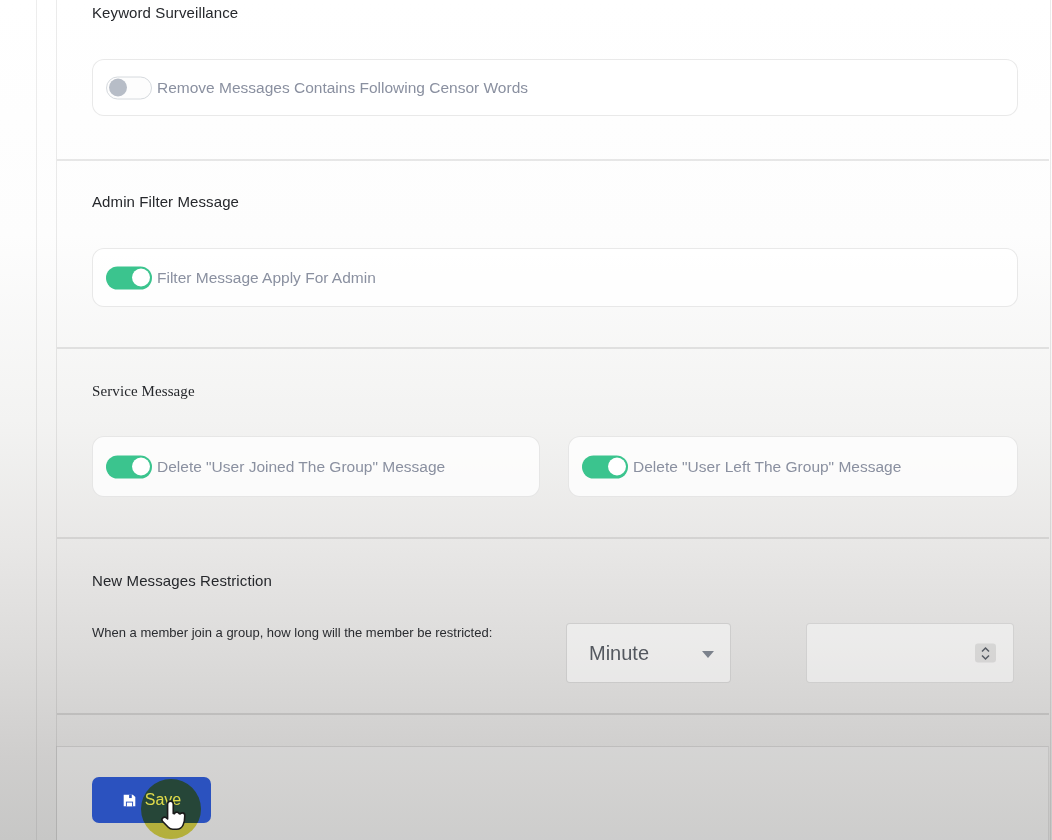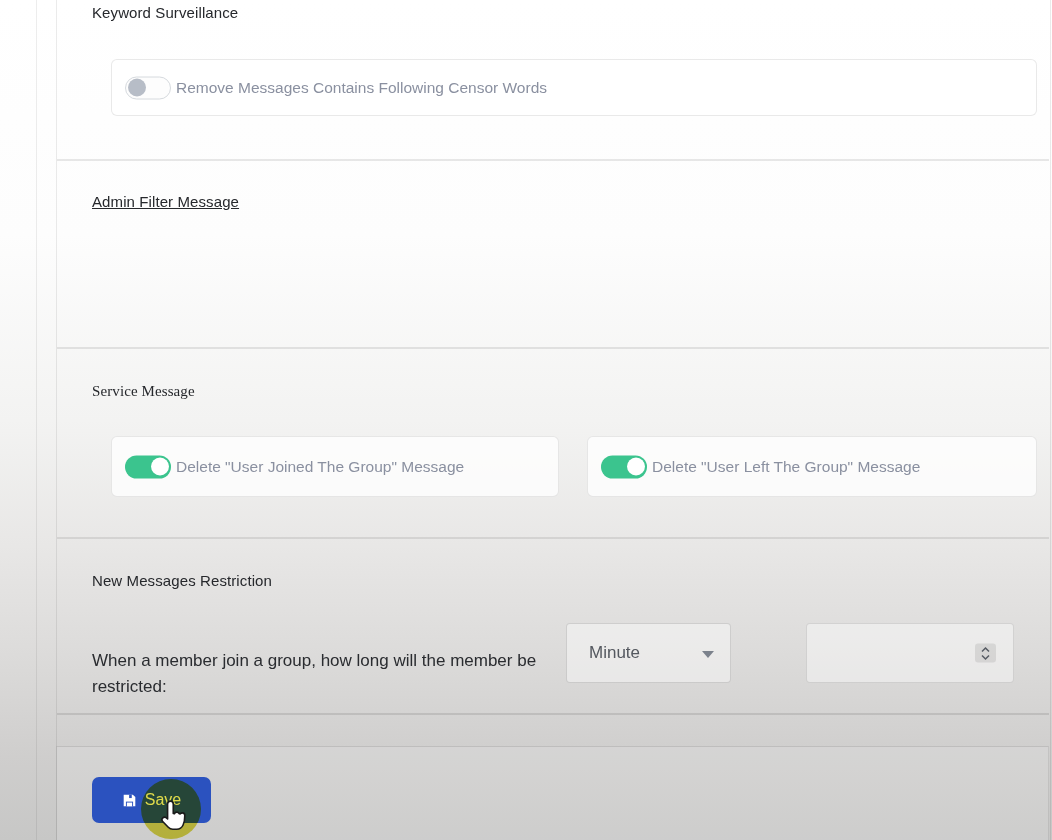--- a/index.html
+++ b/index.html
@@ -6,32 +6,32 @@
   body{font-family:"Liberation Sans",sans-serif;}
   .stage{
     position:relative;width:1052px;height:840px;overflow:hidden;
     background:linear-gradient(180deg,#ffffff 0%,#fdfdfd 28%,#f3f3f2 50%,#e8e7e6 65%,#dcdbda 78%,#cfcecd 90%,#c7c7c6 100%);
   }
   .gutter-line{position:absolute;left:36px;top:0;bottom:0;width:1px;background:rgba(0,0,0,.07);}
   .card-frame{position:absolute;left:56px;top:0;width:993px;height:840px;
     border-left:1px solid rgba(0,0,0,.08);border-right:1px solid rgba(0,0,0,.08);pointer-events:none;}
   .divider{position:absolute;left:57px;width:992px;height:2px;background:rgba(0,0,0,.09);}
   .sec-title{position:absolute;left:92px;font-size:15px;color:#26282c;letter-spacing:.1px;}
-  .opt-box{position:absolute;border:1px solid rgba(0,0,0,.085);border-radius:6px;background:rgba(255,255,255,.78);margin-left:19px;}
+  .opt-box{position:absolute;border:1px solid rgba(0,0,0,.085);border-radius:12px;background:rgba(255,255,255,.78);}
   .toggle{position:absolute;left:13px;top:50%;transform:translateY(-50%);width:46px;height:23px;border-radius:12px;box-sizing:border-box;}
   .toggle .knob{position:absolute;top:2px;width:18px;height:18px;border-radius:50%;}
   .t-off{background:#fdfdfd;border:1px solid #d6dade;}
   .t-off .knob{left:2px;top:1.5px;background:#b7bdc7;}
   .t-on{background:#3bc48e;}
   .t-on .knob{right:2.5px;background:#ffffff;}
   .opt-label{position:absolute;left:64px;top:50%;transform:translateY(-50%);font-size:15.5px;color:#8a90a0;white-space:nowrap;}
-  .para{position:absolute;left:92px;top:620px;width:478px;font-size:17px;line-height:26px;color:#2a2c30;margin-top:28px;}
+  .para{position:absolute;left:92px;top:620px;width:478px;font-size:13px;line-height:26px;color:#2a2c30;}
   .unit-select{position:absolute;left:566px;top:623px;width:165px;height:60px;box-sizing:border-box;
     border:1px solid rgba(0,0,0,.13);border-radius:4px;background:rgba(255,255,255,.42);cursor:pointer;}
-  .unit-select .sel-text{position:absolute;left:22px;top:50%;transform:translateY(-50%);font-size:17px;color:#54585f;}
+  .unit-select .sel-text{position:absolute;left:22px;top:50%;transform:translateY(-50%);font-size:20px;color:#54585f;}
   .caret-down{position:absolute;right:16px;top:50%;margin-top:-2px;width:0;height:0;
     border-left:6px solid transparent;border-right:6px solid transparent;border-top:7px solid #7c828c;}
   .num-box{position:absolute;left:806px;top:623px;width:208px;height:60px;box-sizing:border-box;
     border:1px solid rgba(0,0,0,.11);border-radius:4px;background:rgba(255,255,255,.42);}
   .num-box input{position:absolute;left:24px;top:0;width:130px;height:100%;border:none;background:transparent;
     font-family:"Liberation Sans",sans-serif;font-size:16.5px;color:#54585f;outline:none;padding:0;}
   .spinner{position:absolute;right:17px;top:50%;transform:translateY(-50%);width:21px;height:19px;
     background:rgba(0,0,0,.085);border-radius:3px;display:flex;align-items:center;justify-content:center;cursor:pointer;}
   .bottom-rule{position:absolute;left:57px;top:713px;width:992px;height:2px;background:rgba(0,0,0,.1);}
   .save-card{position:absolute;left:56px;top:746px;width:993px;height:94px;box-sizing:border-box;
@@ -54,21 +54,27 @@
 
   <div class="sec-title" style="top:4px;">Keyword Surveillance</div>
   <div class="opt-box" style="left:92px;top:59px;width:924px;height:55px;">
     <div class="toggle t-off">
       <div class="knob"></div>
     </div>
     <div class="opt-label">Remove Messages Contains Following Censor Words</div>
   </div>
   <div class="divider" style="top:159px;"></div>
 
-  <div class="sec-title" style="top:193px;text-decoration:underline;">Admin Filter Message</div>
+  <div class="sec-title" style="top:193px;">Admin Filter Message</div>
+  <div class="opt-box" style="left:92px;top:248px;width:924px;height:57px;">
+    <div class="toggle t-on">
+      <div class="knob"></div>
+    </div>
+    <div class="opt-label">Filter Message Apply For Admin</div>
+  </div>
   <div class="divider" style="top:347px;"></div>
 
   <div class="sec-title" style="top:383px;font-family:Liberation Serif, serif;">Service Message</div>
   <div class="opt-box" style="left:92px;top:436px;width:446px;height:59px;">
     <div class="toggle t-on">
       <div class="knob"></div>
     </div>
     <div class="opt-label">Delete "User Joined The Group" Message</div>
   </div>
   <div class="opt-box" style="left:568px;top:436px;width:448px;height:59px;">

